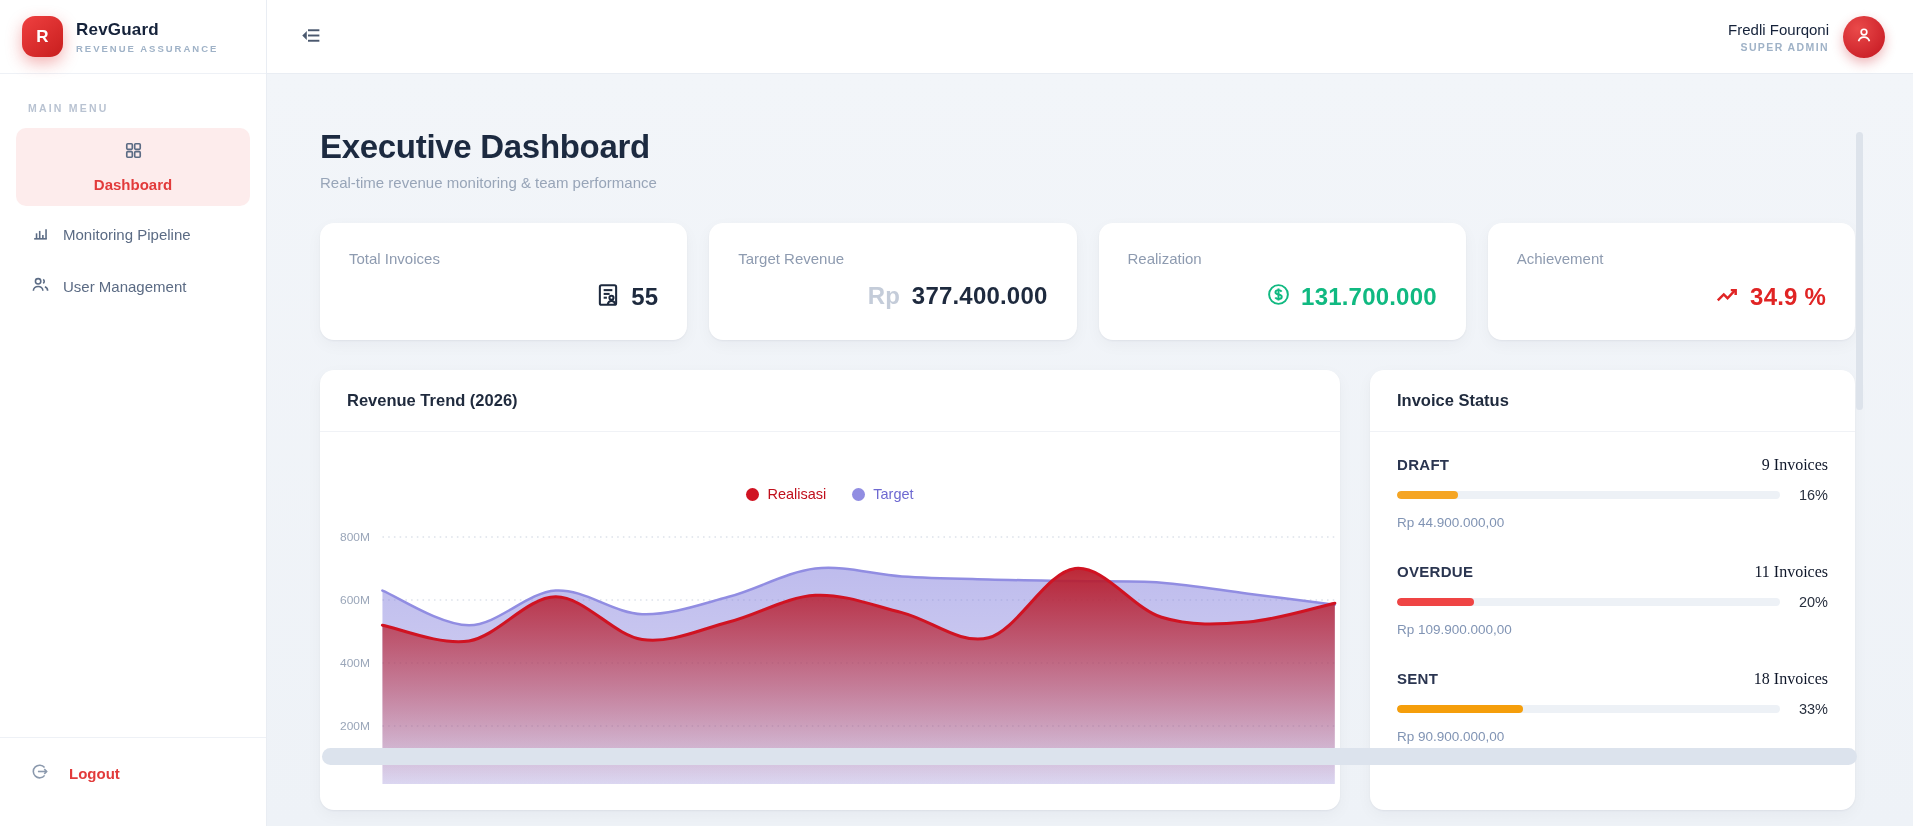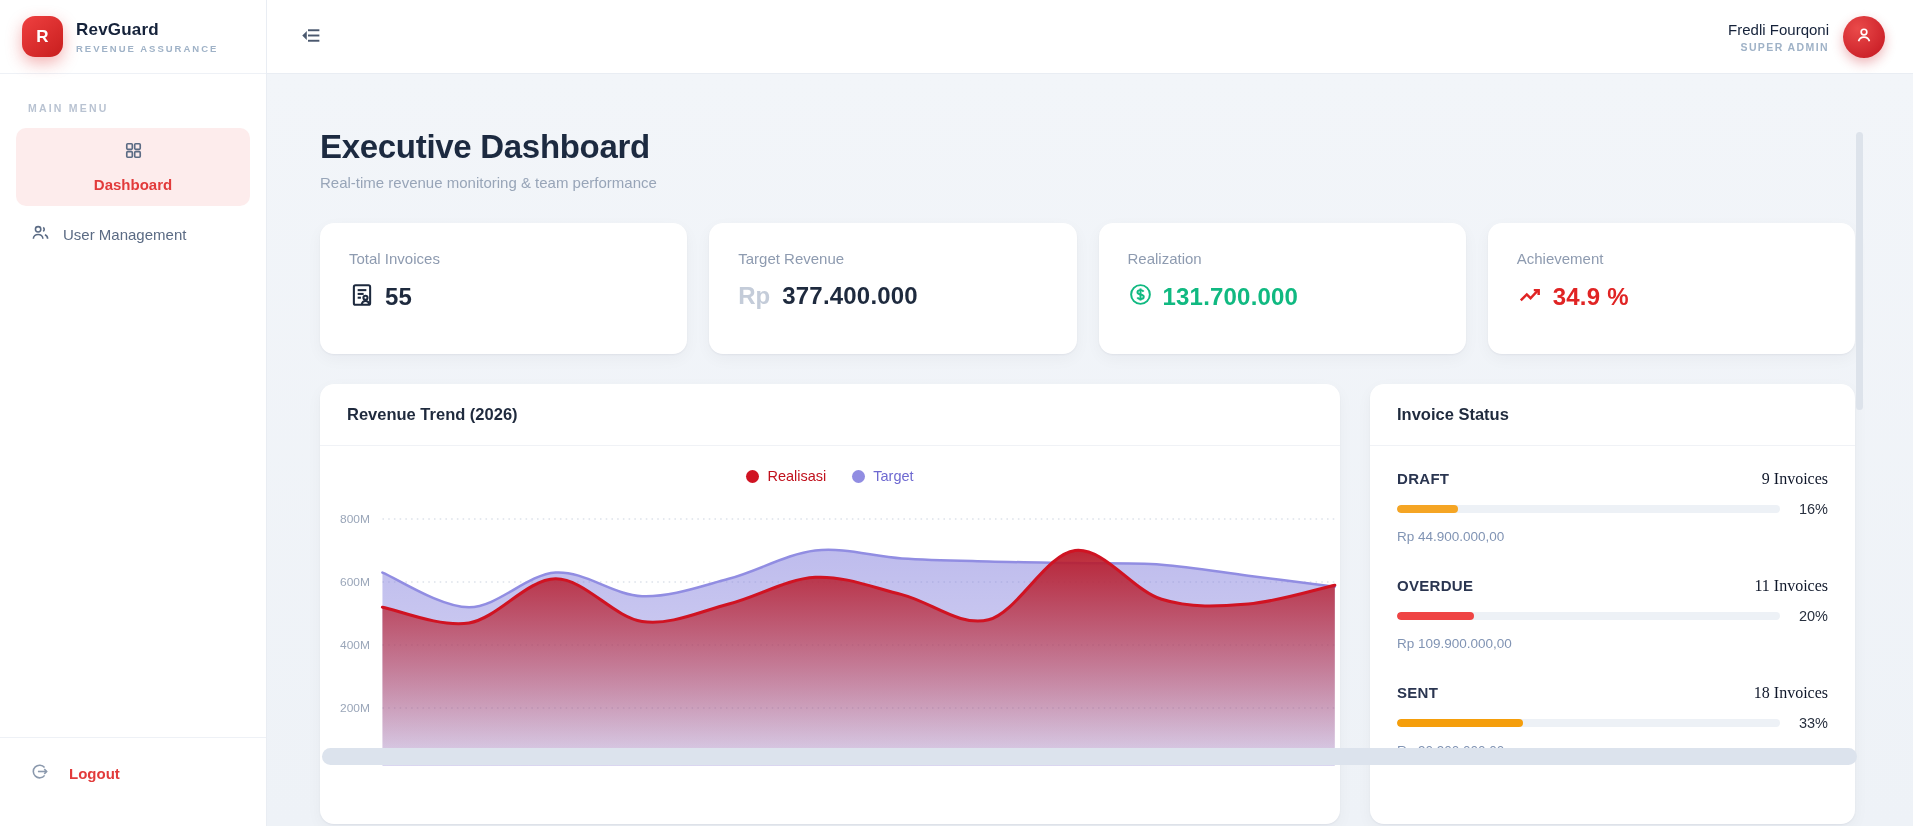--- a/index.html
+++ b/index.html
@@ -35,31 +35,31 @@
   .userrole { font-size:10.5px; color:#9fb2c7; letter-spacing:1.4px; margin-top:3px; font-weight:bold; }
   .avatar { width:42px; height:42px; border-radius:50%; background:radial-gradient(circle at 35% 30%,#ea4a4a,#c3151f);
             display:flex; align-items:center; justify-content:center; box-shadow:0 5px 12px rgba(200,20,30,.3); }
 
   .content { flex:1; position:relative; padding:54px 58px 0 53px; overflow:hidden;
              background:linear-gradient(180deg,#f2f5f9,#eef2f7); }
   .page-title { font-size:33px; font-weight:bold; color:#1c2a40; letter-spacing:-.3px; }
   .page-subtitle { font-size:15px; color:#98a5b8; margin-top:8px; }
 
   .stats { display:grid; grid-template-columns:repeat(4,1fr); gap:22px; margin-top:32px; }
-  .stat-card { background:#fff; border-radius:14px; padding:27px 29px; height:131px;
+  .stat-card { background:#fff; border-radius:14px; padding:27px 29px; height:117px;
                box-shadow:0 1px 2px rgba(15,23,42,.05), 0 5px 16px rgba(15,23,42,.04); }
   .stat-label { font-size:15px; color:#8e9bb0; }
-  .stat-value-row { display:flex; align-items:center; gap:10px; margin-top:15px; }
+  .stat-value-row { display:flex; align-items:center; gap:10px; margin-top:15px;justify-content:flex-end; }
   .stat-value { font-size:24px; font-weight:bold; color:#1e2a3e; letter-spacing:.2px; }
   .stat-prefix { font-size:24px; font-weight:bold; color:#c4ccd9; margin-right:2px; }
   .stat-value.green { color:#10b981; }
   .stat-value.red { color:#e02424; }
 
   .panels { display:flex; gap:30px; margin-top:30px; height:440px; }
-  .card { background:#fff; border-radius:14px; box-shadow:0 1px 2px rgba(15,23,42,.05), 0 5px 16px rgba(15,23,42,.04); overflow:hidden; }
+  .card { background:#fff; border-radius:14px; box-shadow:0 1px 2px rgba(15,23,42,.05), 0 5px 16px rgba(15,23,42,.04); overflow:hidden;gap:32px; }
   .card-head { padding:21px 27px; border-bottom:1px solid #f0f2f6; }
   .card-title { font-size:16.5px; font-weight:bold; color:#1f2a3d; }
 
   .chart-card { width:1020px; flex-shrink:0; display:flex; flex-direction:column; }
   .legend { display:flex; justify-content:center; gap:26px; margin-top:22px; }
   .legend-item { display:flex; align-items:center; gap:8px; font-size:14.5px; cursor:pointer; }
   .legend-dot { width:13px; height:13px; border-radius:50%; }
   .chart-body { flex:1; }
   #trend-svg { display:block; width:100%; height:272px; margin-top:10px; }
 
@@ -104,20 +104,32 @@
           <svg width="19" height="19" viewBox="0 0 24 24" fill="none" stroke="#5b6b84" stroke-width="2.1">
             <rect x="3.5" y="3.5" width="7" height="7" rx="1.2"></rect>
               <rect x="13.5" y="3.5" width="7" height="7" rx="1.2"></rect>
             <rect x="3.5" y="13.5" width="7" height="7" rx="1.2"></rect>
               <rect x="13.5" y="13.5" width="7" height="7" rx="1.2"></rect>
           </svg>
         </span>
         <span>Dashboard</span>
       </a>
 
+      <a class="menu-item">
+        <span>
+          <svg width="19" height="19" viewBox="0 0 24 24" fill="none" stroke="#5b6b84" stroke-width="2">
+            <path d="M4 20h16"></path>
+              <path d="M7 20v-7"></path>
+              <path d="M11 20v-10"></path>
+              <path d="M15 20v-5"></path>
+              <path d="M19 20v-12"></path>
+          </svg>
+        </span>
+        <span>Monitoring Pipeline</span>
+      </a>
 
       <a class="menu-item">
         <span>
           <svg width="19" height="19" viewBox="0 0 24 24" fill="none" stroke="#5b6b84" stroke-width="2">
             <circle cx="9" cy="8" r="3.4"></circle>
               <path d="M3 20c0-3.3 2.7-5.5 6-5.5s6 2.2 6 5.5"></path>
             <path d="M15.5 5.4a3.4 3.4 0 0 1 0 5.2"></path>
               <path d="M17.5 14.9c2.1.7 3.5 2.6 3.5 5.1"></path>
           </svg>
         </span>

